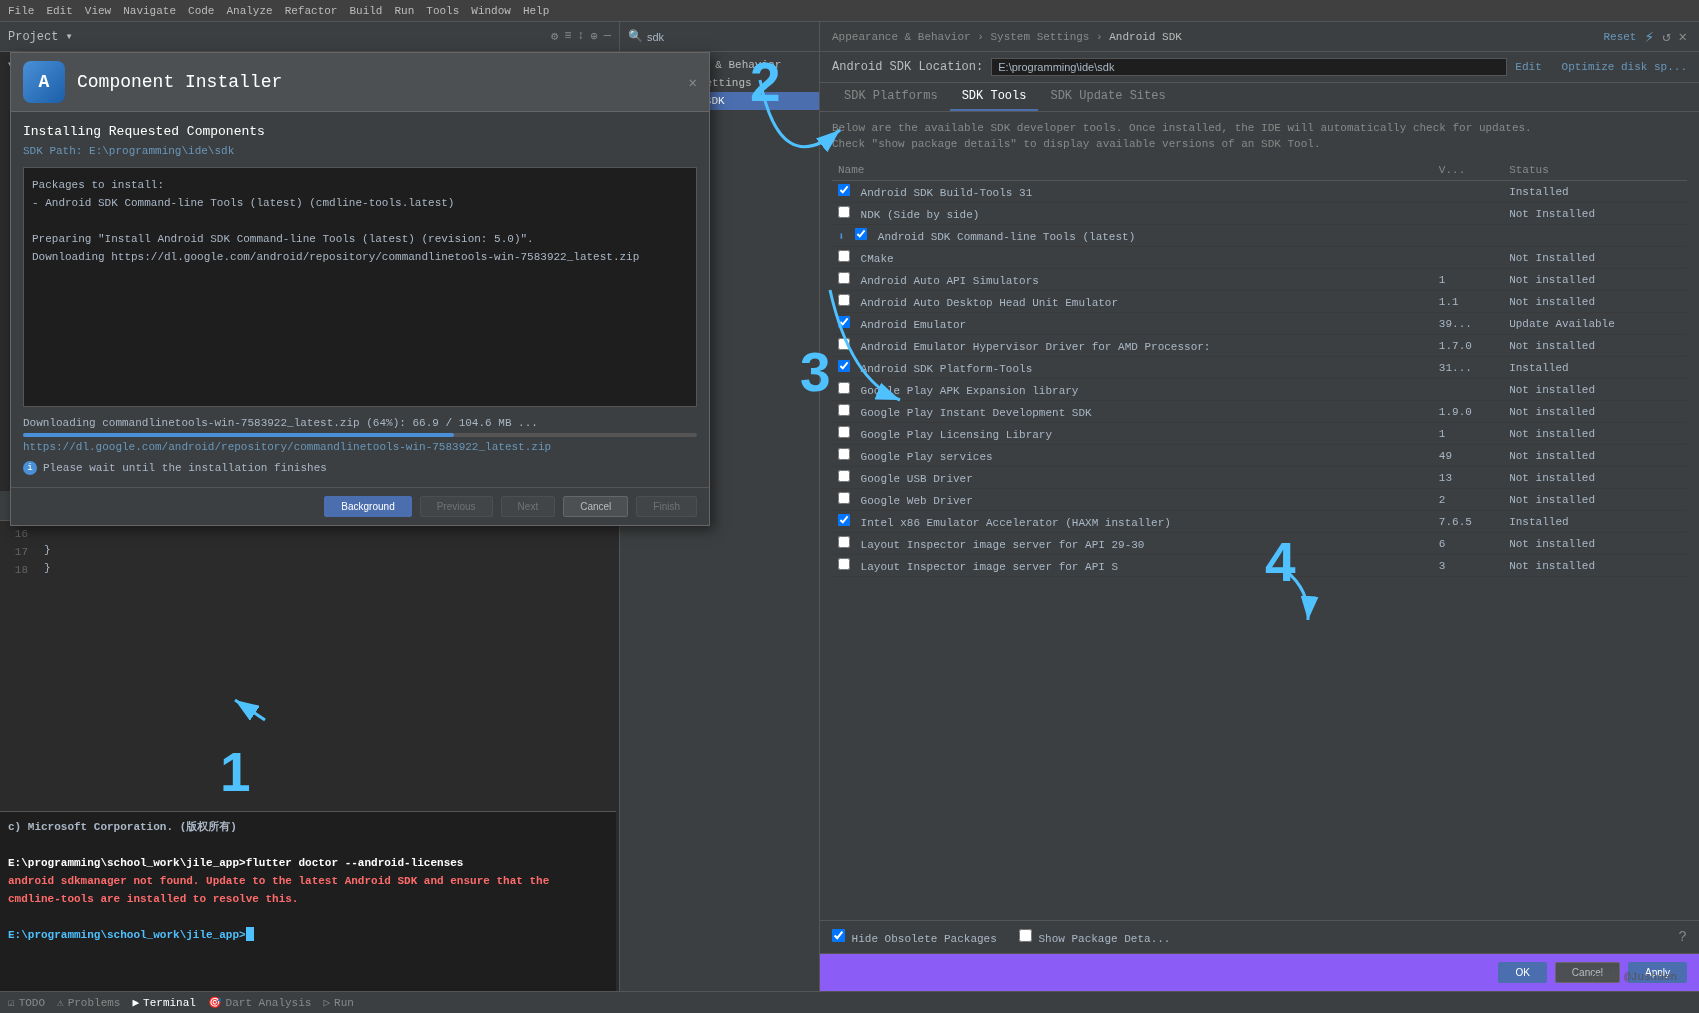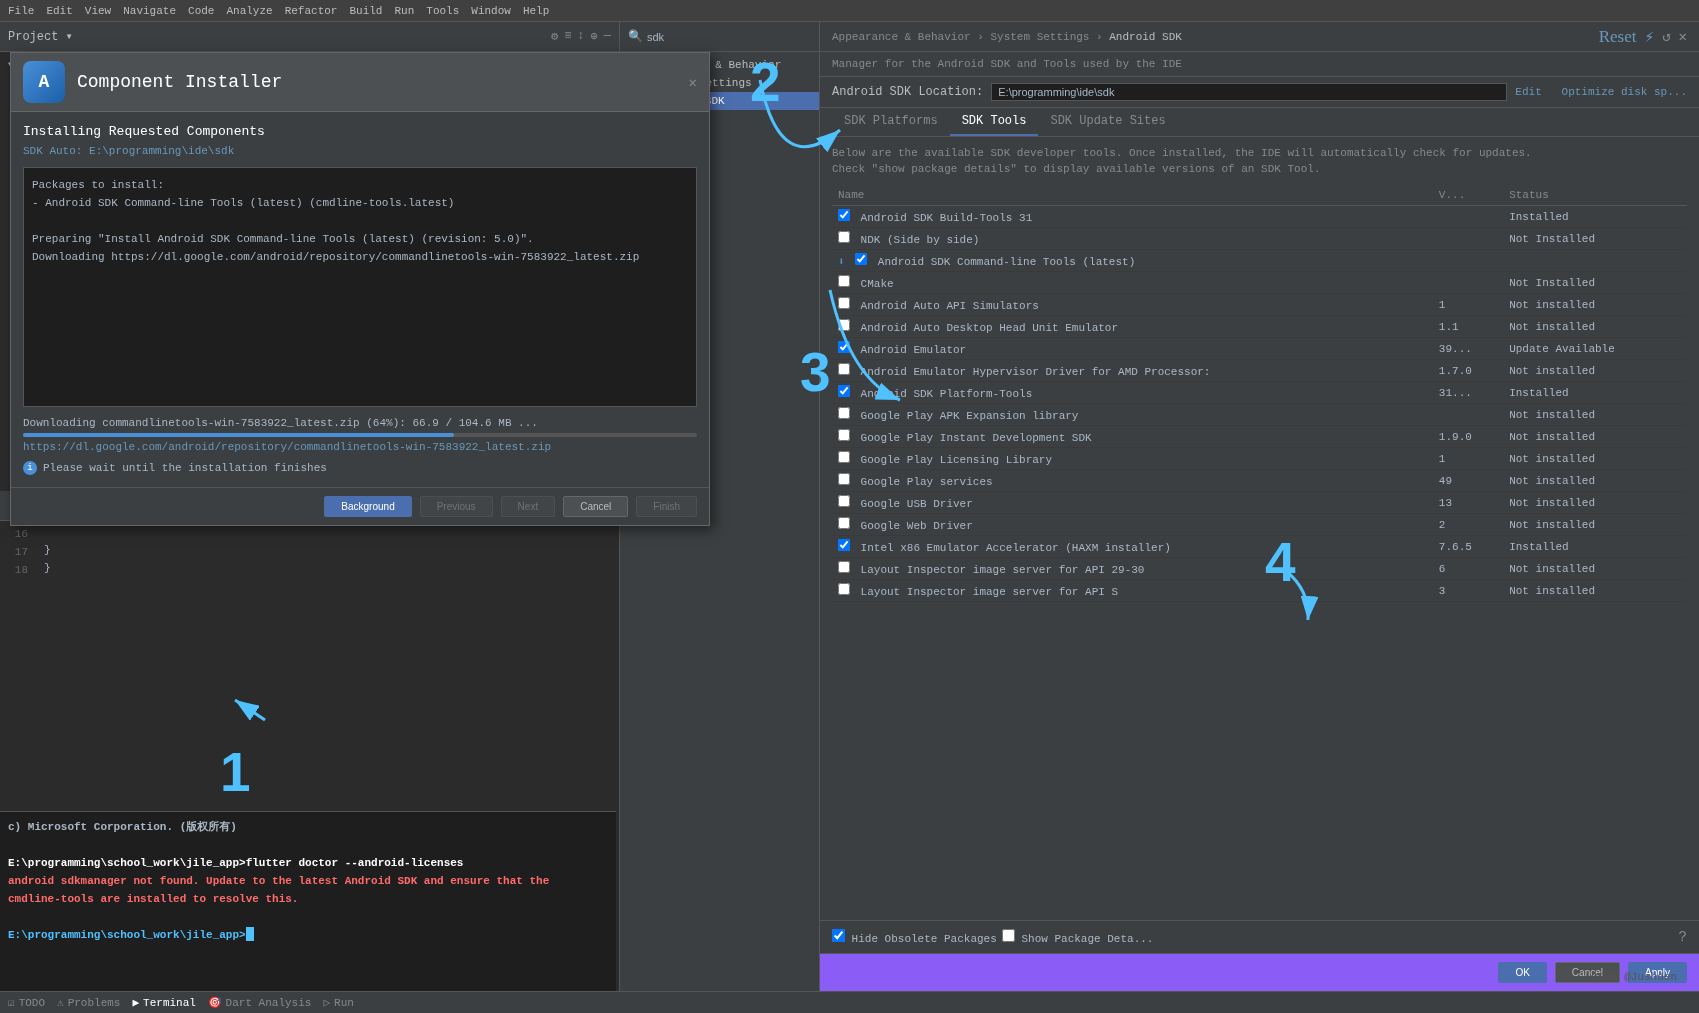--- a/index.html
+++ b/index.html
@@ -377,21 +377,21 @@
     
     .settings-bottom {
       padding: 8px 12px;
       border-top: 1px solid #555;
       display: flex;
       align-items: center;
       justify-content: space-between;
     }
     .settings-checkboxes {
       display: flex;
-      gap: 5px;
+      gap: 22px;
       align-items: center;
       font-size: 11px;
       color: #a9b7c6;
     }
 
     
     .terminal-area {
       height: 180px;
       background: #1e1e1e;
       border-top: 1px solid #555;
@@ -569,21 +569,21 @@
             <span>A</span>
           </div>
           <span class="installer-title">Component Installer</span>
         </div>
         <span class="installer-close">✕</span>
       </div>
 
       <div class="installer-body">
         <div class="installer-section-title">Installing Requested Components</div>
         <div class="installer-sdk-path">
-          <span>SDK Auto:</span>
+          <span>SDK Path:</span>
           <span>E:\programming\ide\sdk</span>
         </div>
         <div class="installer-log">
           <div>Packages to install:</div>
           <div>- Android SDK Command-line Tools (latest) (cmdline-tools.latest)</div>
           <div>&nbsp;</div>
           <div>Preparing "Install Android SDK Command-line Tools (latest) (revision: 5.0)".</div>
           <div>Downloading https://dl.google.com/android/repository/commandlinetools-win-7583922_latest.zip</div>
         </div>
         <div class="installer-progress-area">
@@ -624,21 +624,21 @@
       <div style="width:200px; padding:4px 8px; display:flex; align-items:center; gap:4px; border-right:1px solid #555;">
         <span style="color:#888;">🔍</span>
         <input type="text" value="sdk" style="background: transparent; border: none; color: rgb(169, 183, 198); font-size: 11px; outline: none; width: 100%;">
       </div>
       <div style="flex:1; display:flex; align-items:center; padding:0 12px; justify-content:space-between;">
         <span style="color:#888; font-size:11px;">
           Appearance &amp; Behavior › System Settings › 
           <span style="color:#bbbbbb;">Android SDK</span>
         </span>
         <div style="display:flex; gap:8px; align-items:center;">
-          <span style="color:#6897bb; font-size:17px;font-family:Liberation Serif, serif;">Reset</span>
+          <span style="color:#6897bb; font-size:11px;">Reset</span>
           <span style="color:#6897bb; font-size:16px;">⚡</span>
           <span style="color:#888; font-size:14px;">↺</span>
           <span style="color:#888; font-size:14px;">✕</span>
         </div>
       </div>
     </div>
 
     <div style="display:flex; flex:1; overflow:hidden;">
 
       <div class="settings-sidebar">
@@ -651,21 +651,20 @@
           <span style="color:#888;">▼</span>
           <span>System Settings</span>
         </div>
         <div class="sidebar-section-item active" style="padding-left:32px;">
           <span>Android SDK</span>
         </div>
       </div>
 
       <div class="settings-main">
 
-        <div class="settings-description">Manager for the Android SDK and Tools used by the IDE</div>
 
         <div class="sdk-location-row">
           <span class="sdk-location-label">Android SDK Location:</span>
           <input type="text" class="sdk-location-input" value="E:\programming\ide\sdk" style="">
           <span class="sdk-location-actions">Edit &nbsp; Optimize disk sp...</span>
         </div>
 
         <div class="sdk-tabs">
           <div class="sdk-tab">SDK Platforms</div>
           <div class="sdk-tab active">SDK Tools</div>

